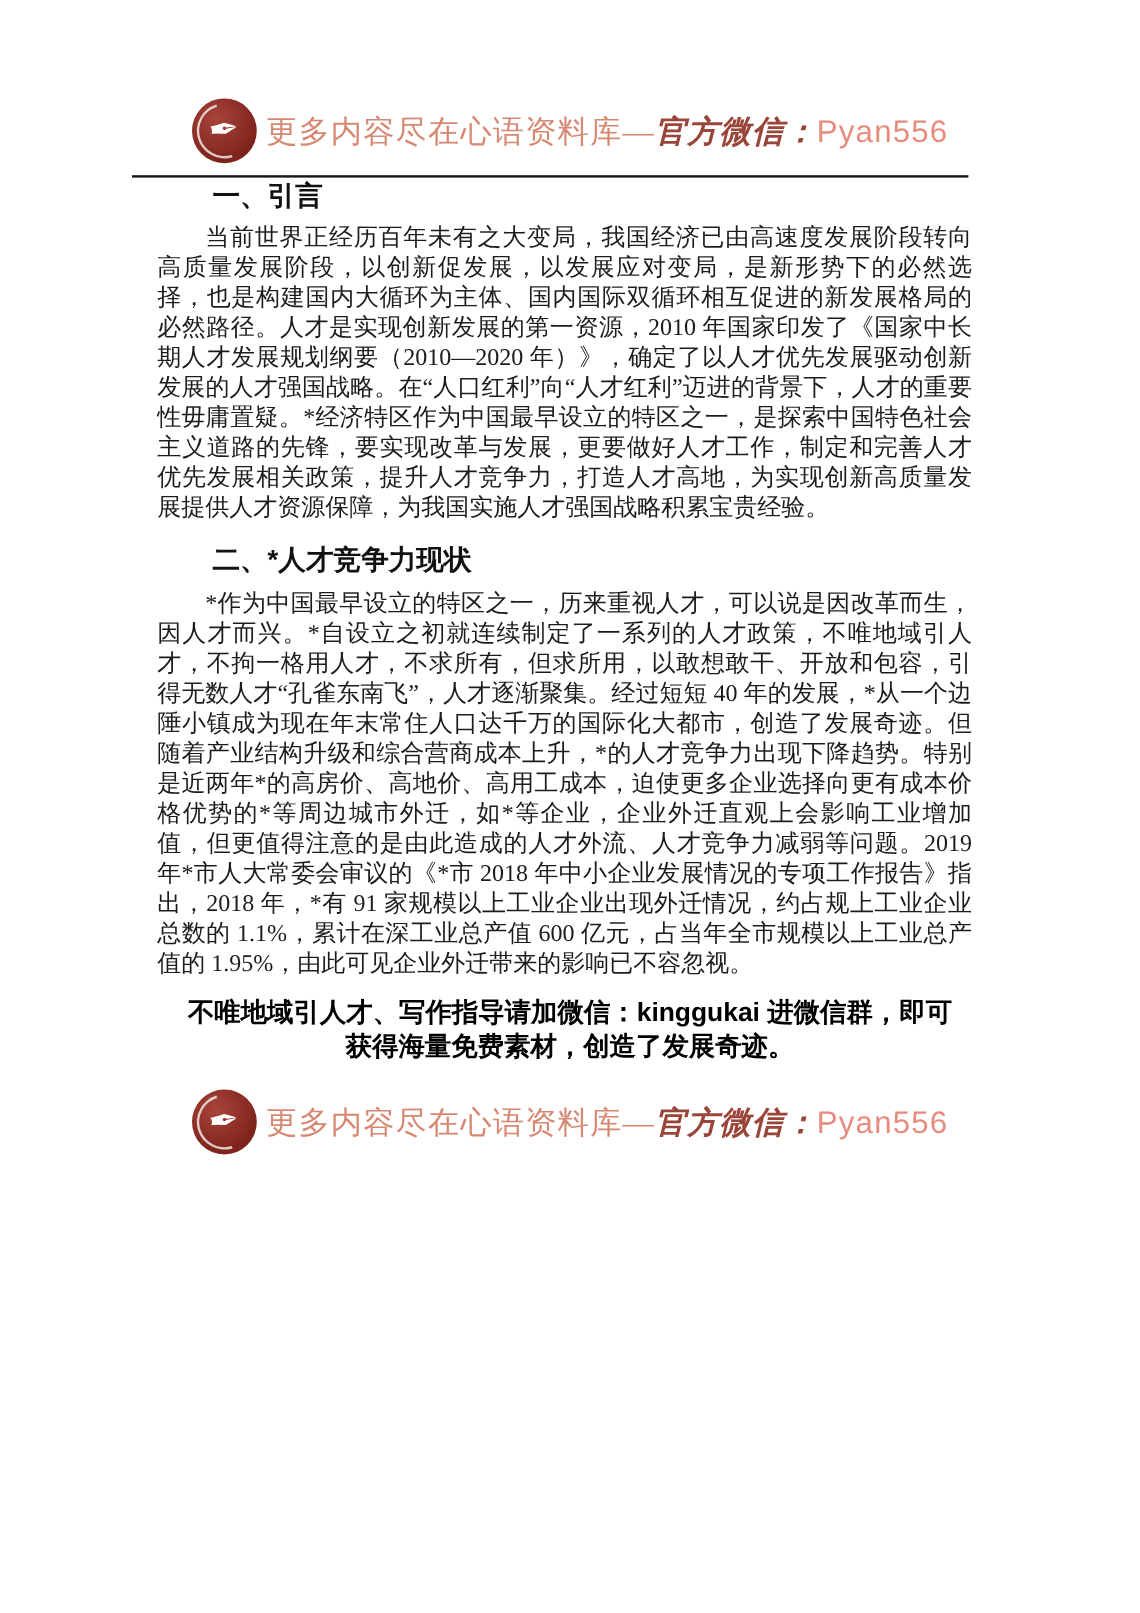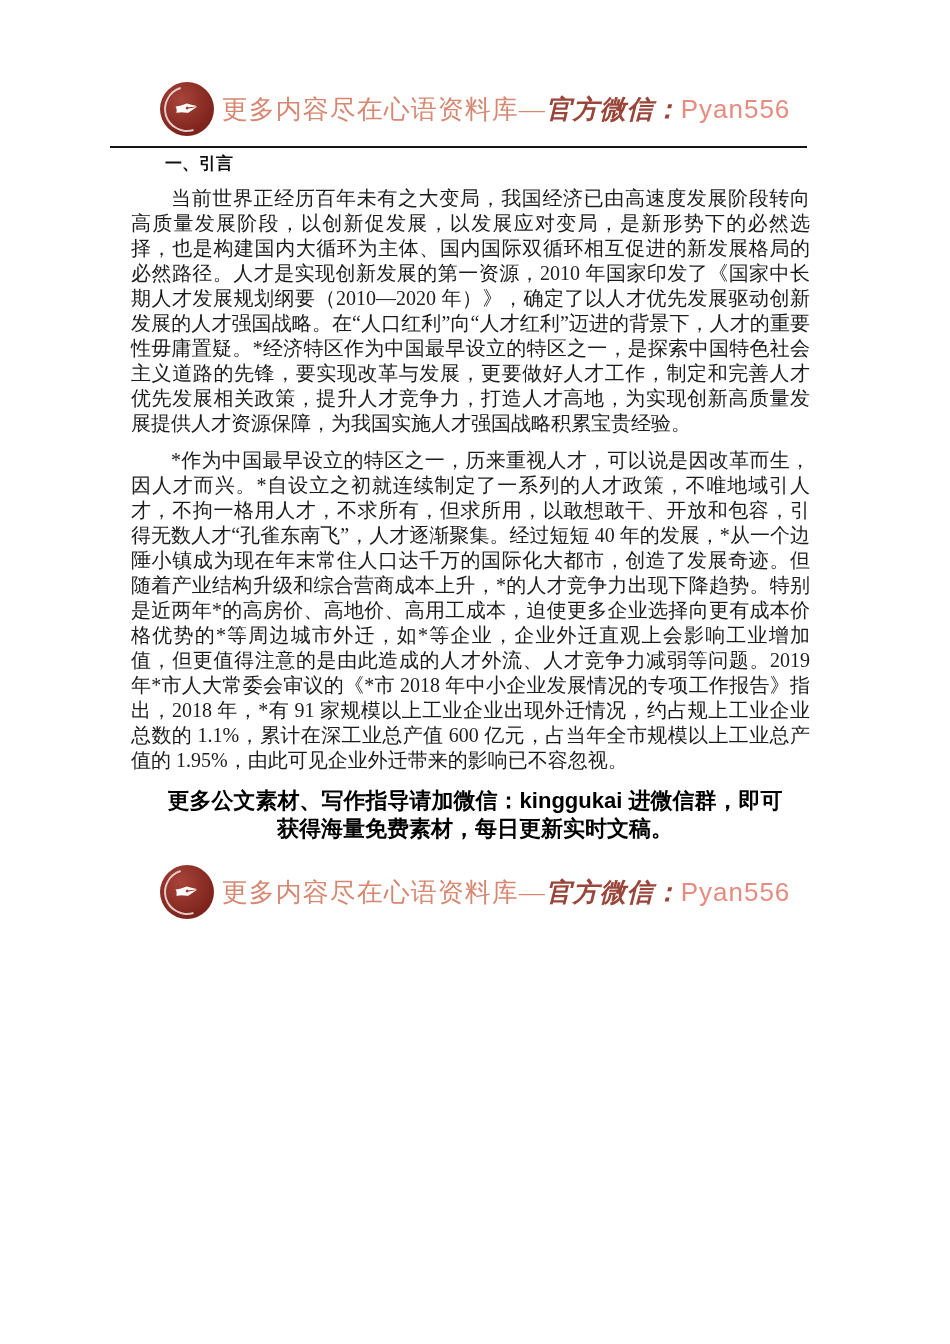--- a/index.html
+++ b/index.html
@@ -62,21 +62,21 @@
     margin: 10px 0 0 110px;
     width: 697px;
     height: 0;
     border-top: 2px solid #141414;
   }
   .content {
     margin: 2px 140px 0 131px; 
   }
   .content h2 {
     font-family: "Liberation Sans", "DejaVu Sans", sans-serif;
-    font-size: 17px;
+    font-size: 23px;
     line-height: 25px;
     font-weight: 700;
     color: #111111;
     margin: 3px 0 10px 0;
     text-indent: 2em;
   }
   .content h2.second { margin-top: 18px; margin-bottom: 12px; }
   .content p {
     font-size: 20px;
     line-height: 25px;
@@ -108,26 +108,27 @@
       <span class="wm-brand">更多内容尽在心语资料库</span><span class="wm-sep">—</span><span class="wm-label">官方微信：</span><span class="wm-account">Pyan556</span>
     </span>
   </div>
 
   <div class="rule"></div>
 
   <div class="content">
     <h2 class="first">一、引言</h2>
     <p>当前世界正经历百年未有之大变局，我国经济已由高速度发展阶段转向高质量发展阶段，以创新促发展，以发展应对变局，是新形势下的必然选择，也是构建国内大循环为主体、国内国际双循环相互促进的新发展格局的必然路径。人才是实现创新发展的第一资源，2010 年国家印发了《国家中长期人才发展规划纲要（2010—2020 年）》，确定了以人才优先发展驱动创新发展的人才强国战略。在“人口红利”向“人才红利”迈进的背景下，人才的重要性毋庸置疑。*经济特区作为中国最早设立的特区之一，是探索中国特色社会主义道路的先锋，要实现改革与发展，更要做好人才工作，制定和完善人才优先发展相关政策，提升人才竞争力，打造人才高地，为实现创新高质量发展提供人才资源保障，为我国实施人才强国战略积累宝贵经验。</p>
 
+    <h2 class="second">二、*人才竞争力现状</h2>
     <p>*作为中国最早设立的特区之一，历来重视人才，可以说是因改革而生，因人才而兴。*自设立之初就连续制定了一系列的人才政策，不唯地域引人才，不拘一格用人才，不求所有，但求所用，以敢想敢干、开放和包容，引得无数人才“孔雀东南飞”，人才逐渐聚集。经过短短 40 年的发展，*从一个边陲小镇成为现在年末常住人口达千万的国际化大都市，创造了发展奇迹。但随着产业结构升级和综合营商成本上升，*的人才竞争力出现下降趋势。特别是近两年*的高房价、高地价、高用工成本，迫使更多企业选择向更有成本价格优势的*等周边城市外迁，如*等企业，企业外迁直观上会影响工业增加值，但更值得注意的是由此造成的人才外流、人才竞争力减弱等问题。2019 年*市人大常委会审议的《*市 2018 年中小企业发展情况的专项工作报告》指出，2018 年，*有 91 家规模以上工业企业出现外迁情况，约占规上工业企业总数的 1.1%，累计在深工业总产值 600 亿元，占当年全市规模以上工业总产值的 1.95%，由此可见企业外迁带来的影响已不容忽视。</p>
   </div>
 
   <div class="promo">
-    <div>更多公文素材、写作指导请加微信：kinggukai 进微信群，即可</div>
-    <div>获得海量免费素材，每日更新实时文稿。</div>
+    <div>不唯地域引人才、写作指导请加微信：kinggukai 进微信群，即可</div>
+    <div>获得海量免费素材，创造了发展奇迹。</div>
   </div>
 
   <div class="watermark footer">
     <span class="wm-logo">
       <span class="wm-nib">✒</span>
     </span>
     <span class="wm-text">
       <span class="wm-brand">更多内容尽在心语资料库</span><span class="wm-sep">—</span><span class="wm-label">官方微信：</span><span class="wm-account">Pyan556</span>
     </span>
   </div>

